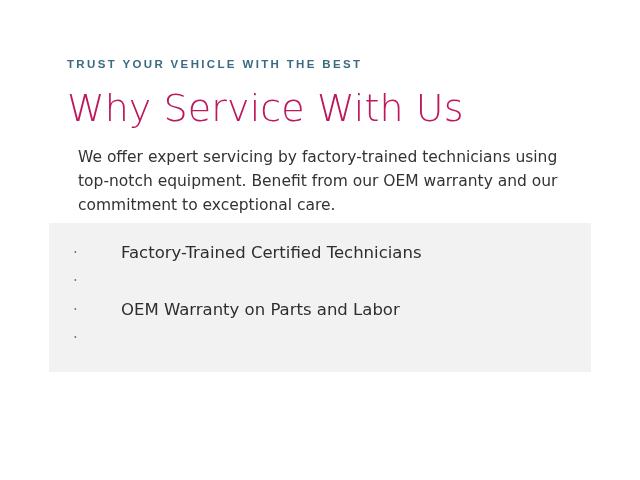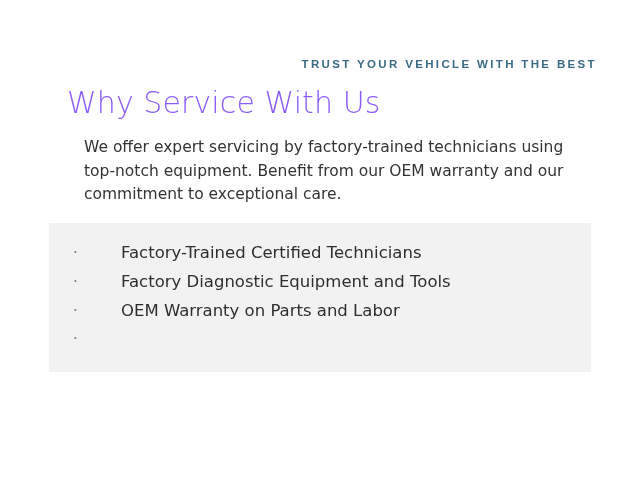--- a/index.html
+++ b/index.html
@@ -32,41 +32,40 @@
   .eyebrow {
     font-family: "Liberation Sans", sans-serif;
     font-size: 11.5px;
     font-weight: bold;
     letter-spacing: 2.35px;
     color: #3a6b82;
     text-transform: uppercase;
     line-height: 1.2;
     margin: 0 0 0 0;
     white-space: nowrap;
-    text-align: right;
   }
 
   .headline {
     font-family: "DejaVu Sans", sans-serif;
-    font-size: 30px;
+    font-size: 38px;
     font-weight: 300;
-    color: #8b5cf6;
+    color: #be185d;
     letter-spacing: 0.1px;
     line-height: 1.28;
     margin: 12px 0 0 0;
     white-space: nowrap;
   }
 
   .body-copy {
     font-family: "DejaVu Sans", sans-serif;
     font-size: 15.5px;
     font-weight: 400;
     color: #333333;
     line-height: 1.52;
-    margin: 14px 0 0 17px;
+    margin: 14px 0 0 11px;
     width: 492px;
   }
 
   .feature-box {
     position: absolute;
     left: 49px;
     top: 223px;
     width: 542px;
     height: 149px;
     background: #f2f2f2;
@@ -122,21 +121,20 @@
   </div>
 
   <div class="feature-box">
     <ul class="feature-list">
       <li class="feature-item">
         <span class="bullet-dot">·</span>
         <span class="feature-text">Factory-Trained Certified Technicians</span>
       </li>
       <li class="feature-item">
         <span class="bullet-dot">·</span>
-        <span class="feature-text">Factory Diagnostic Equipment and Tools</span>
       </li>
       <li class="feature-item">
         <span class="bullet-dot">·</span>
         <span class="feature-text">OEM Warranty on Parts and Labor</span>
       </li>
       <li class="feature-item">
         <span class="bullet-dot">·</span>
       </li>
     </ul>
   </div>

